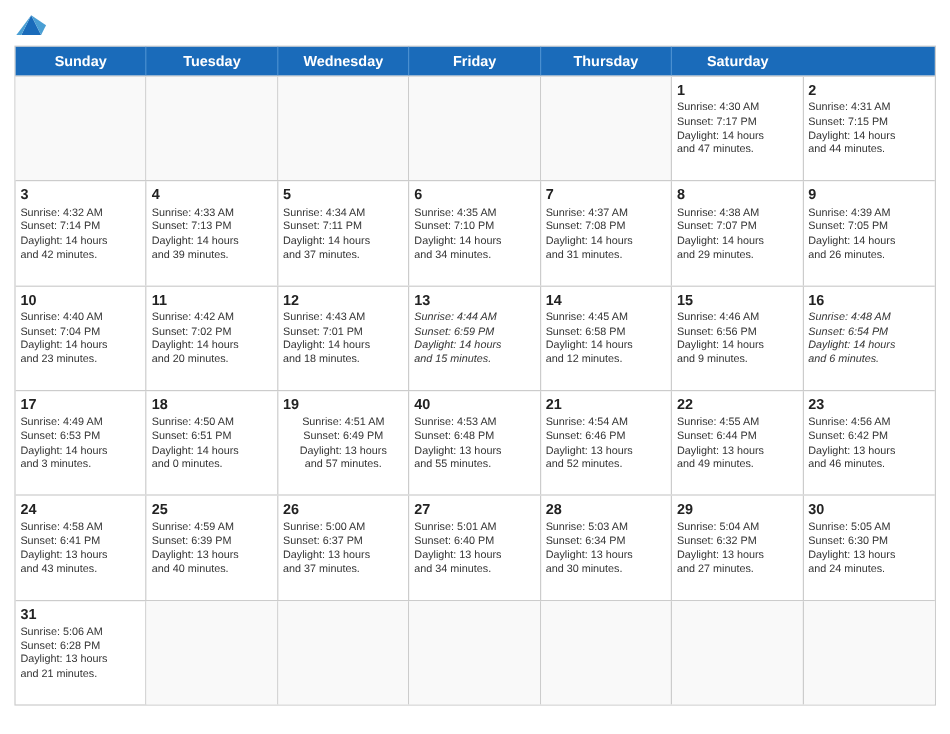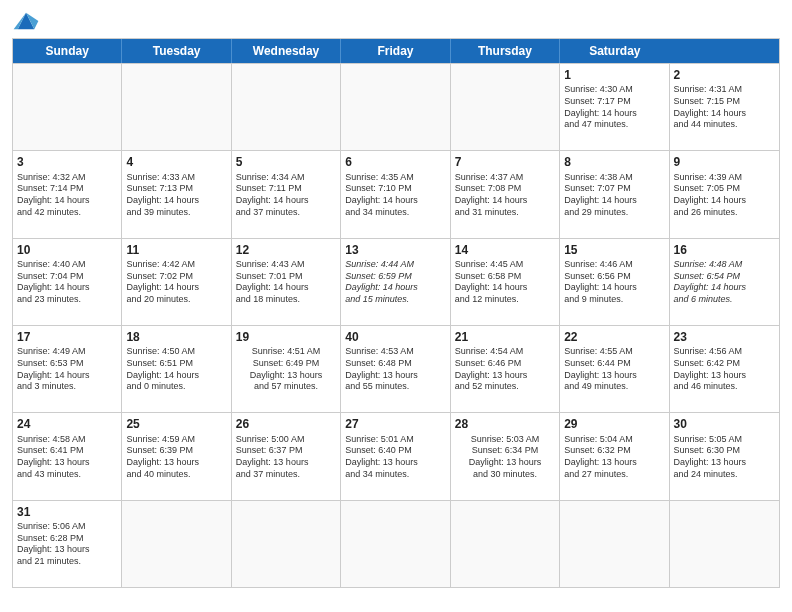--- a/index.html
+++ b/index.html
@@ -330,21 +330,21 @@
           </div>
           <div class="cal-cell">
             <span class="day-num">27</span>
             <div class="day-info" style="white-space: pre-line;">Sunrise: 5:01 AM
 Sunset: 6:40 PM
 Daylight: 13 hours
 and 34 minutes.</div>
           </div>
           <div class="cal-cell">
             <span class="day-num">28</span>
-            <div class="day-info" style="white-space: pre-line; text-align: center;">Sunrise: 5:03 AM
+            <div class="day-info" style="white-space: pre-line;">Sunrise: 5:03 AM
 Sunset: 6:34 PM
 Daylight: 13 hours
 and 30 minutes.</div>
           </div>
           <div class="cal-cell">
             <span class="day-num">29</span>
             <div class="day-info" style="white-space: pre-line;">Sunrise: 5:04 AM
 Sunset: 6:32 PM
 Daylight: 13 hours
 and 27 minutes.</div>

